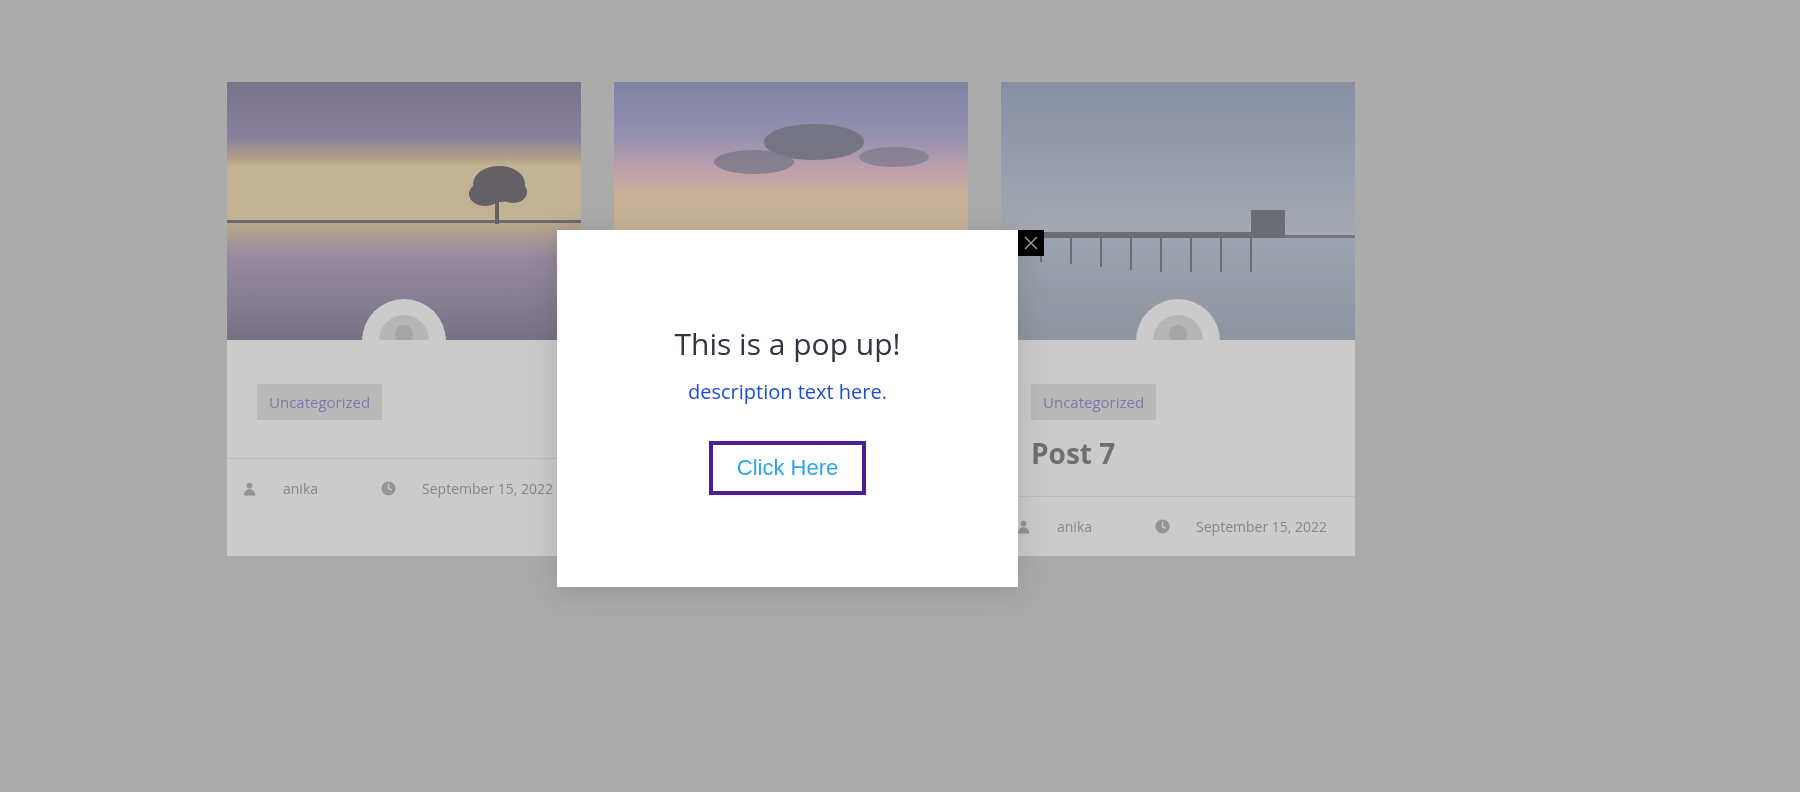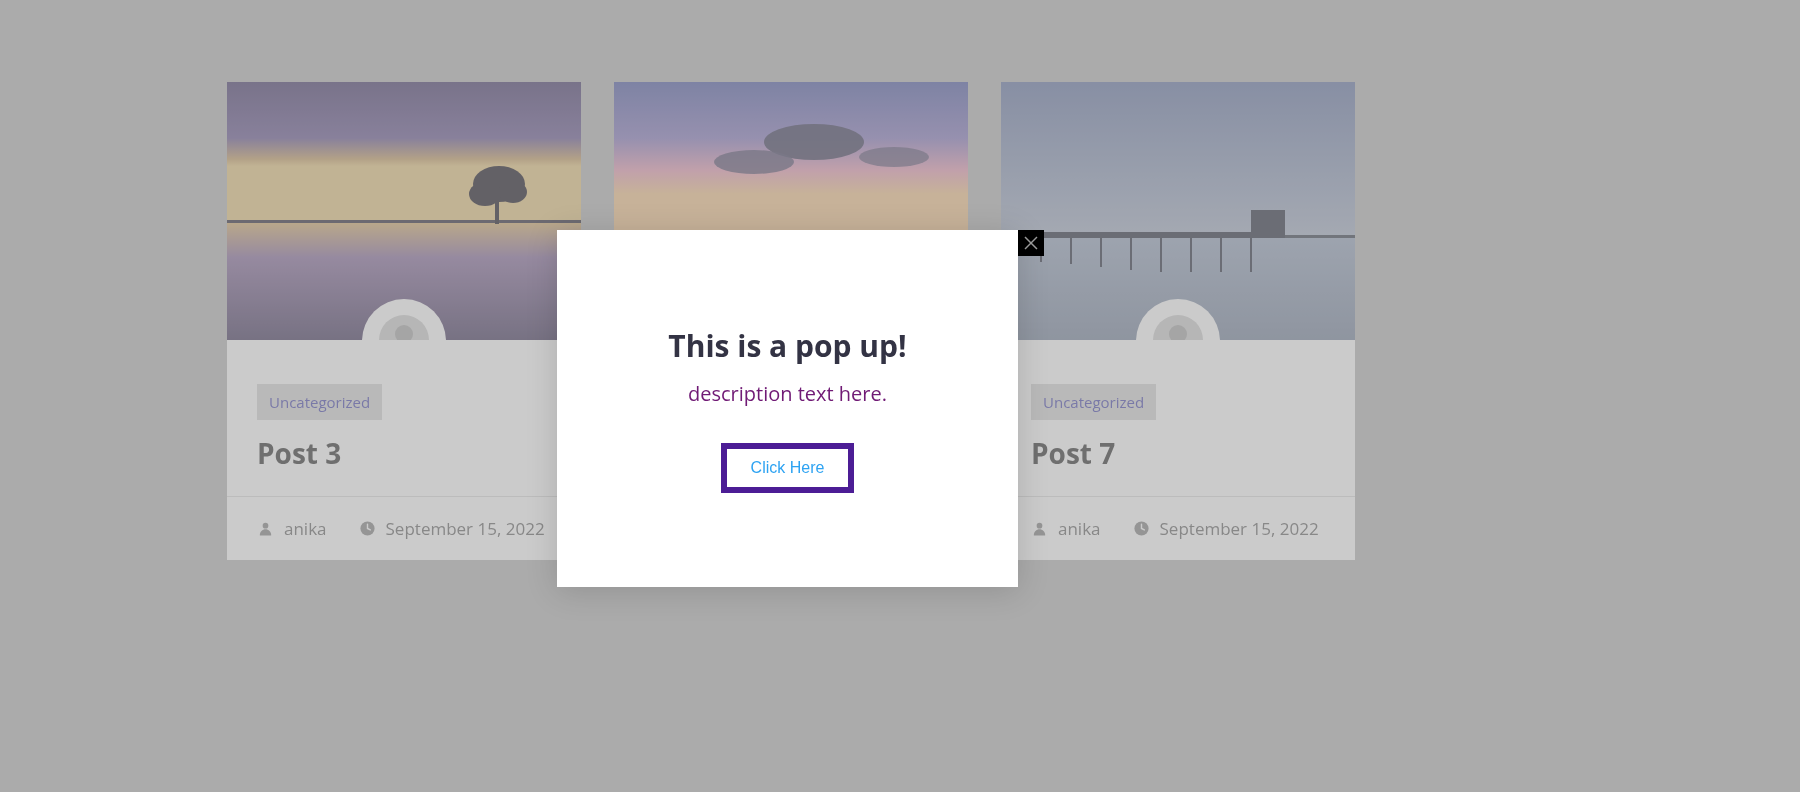--- a/index.html
+++ b/index.html
@@ -63,26 +63,26 @@
   padding: 8px 12px;
   margin-bottom: 14px;
 }
 .post-title {
   color: #333;
   font-size: 28px;
   font-weight: 700;
 }
 .card-footer {
   border-top: 1px solid #ddd;
-  padding: 20px 30px;
+  padding: 20px 14px;
   display: flex;
   align-items: center;
-  gap: 10px;
+  gap: 25px;
   color: #6a6a6a;
-  font-size: 17px;
+  font-size: 14px;
 }
 .meta-icon {
   display: inline-flex;
   align-items: center;
   color: #888;
 }
 .meta-icon svg { width: 17px; height: 17px; }
 .meta-gap { width: 12px; }
 
 
@@ -117,34 +117,34 @@
   background: #000;
   display: flex;
   align-items: center;
   justify-content: center;
   cursor: pointer;
 }
 .popup-close svg { width: 14px; height: 14px; stroke: #999; }
 .popup-title {
   color: #333344;
   font-size: 30px;
-  font-weight: 700;
+  font-weight: 400;
   margin-bottom: 14px;
 }
 .popup-desc {
-  color: #701a75;
+  color: #1d4ed8;
   font-size: 20px;
   margin-bottom: 36px;
 }
 .popup-btn {
-  border: 6px solid #4c1d95;
+  border: 4px solid #4c1d95;
   color: #2ea3f2;
   background: transparent;
   padding: 10px 24px;
-  font-size: 16px;
+  font-size: 22px;
   cursor: pointer;
 }
 
 
 .scene { position:absolute; inset:0; }
 </style>
 </head>
 <body>
 
 <div class="cards">
@@ -178,21 +178,20 @@
       <div class="avatar-notch"></div>
       <div class="avatar">
         <svg viewBox="0 0 50 50">
             <circle cx="25" cy="19" r="9" fill="#aaa"></circle>
             <path d="M8 50 C8 34 42 34 42 50 Z" fill="#aaa"></path>
           </svg>
       </div>
     </div>
     <div class="card-body">
       <span class="category">Uncategorized</span>
-      <h2 class="post-title">Post 3</h2>
     </div>
     <div class="card-footer">
       <span class="meta-icon">
         <svg viewBox="0 0 24 24" fill="currentColor">
             <circle cx="12" cy="8" r="4"></circle>
             <path d="M4 21c0-4.4 3.6-8 8-8s8 3.6 8 8v1H4v-1z"></path>
           </svg>
       </span>
       <span>anika</span>
       <span class="meta-gap"></span>

